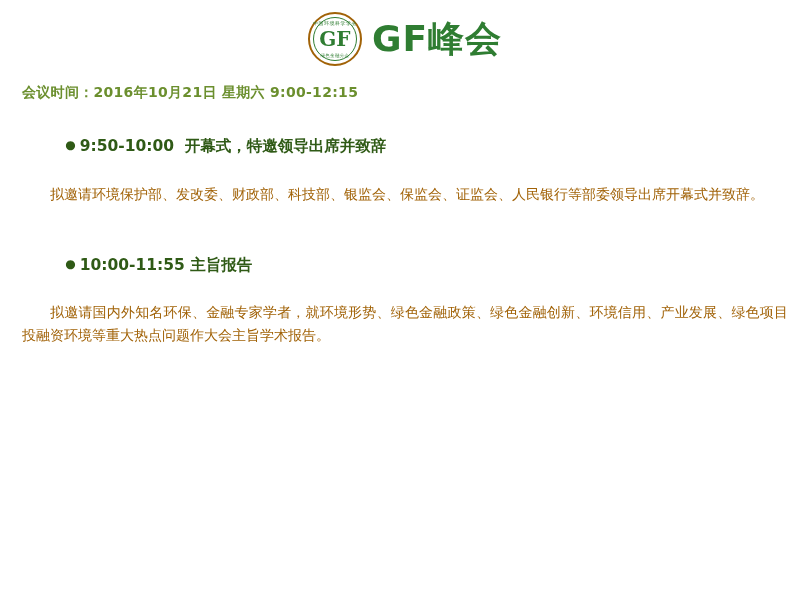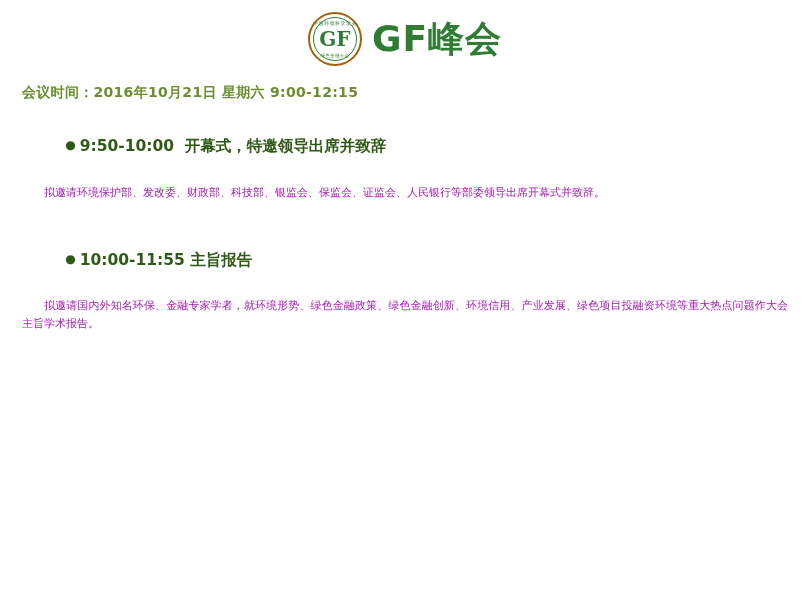--- a/index.html
+++ b/index.html
@@ -122,26 +122,27 @@
     line-height: 1.5;
     white-space: pre;
   }
   .agenda-head .bullet {
     color: #2f5a16;
     font-size: 12px;
     vertical-align: 2px;
     margin-right: 4px;
   }
   .agenda-body {
-    color: #a21caf;
-    font-size: 11px;
+    color: #a16207;
+    font-size: 14px;
     line-height: 1.62;
     text-indent: 2em;
     margin-top: 2px;
     text-align: justify;
+    font-family: Liberation Mono, monospace;
   }
   .spacer-sm { height: 6px; }
   .spacer-md { height: 12px; }
 </style>
 </head>
 <body>
 
 <div class="page">
 
   <div class="header">

